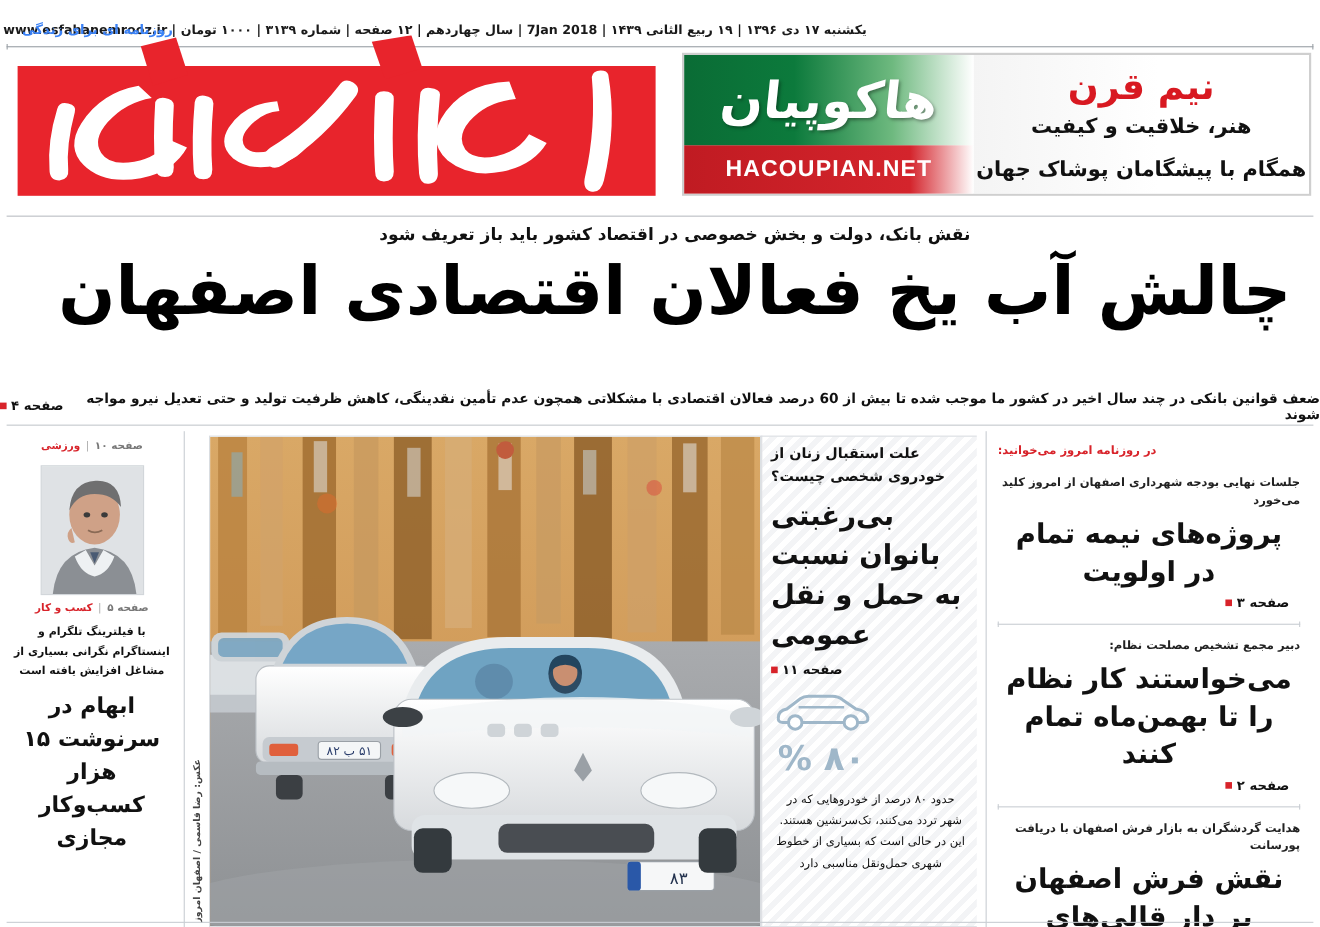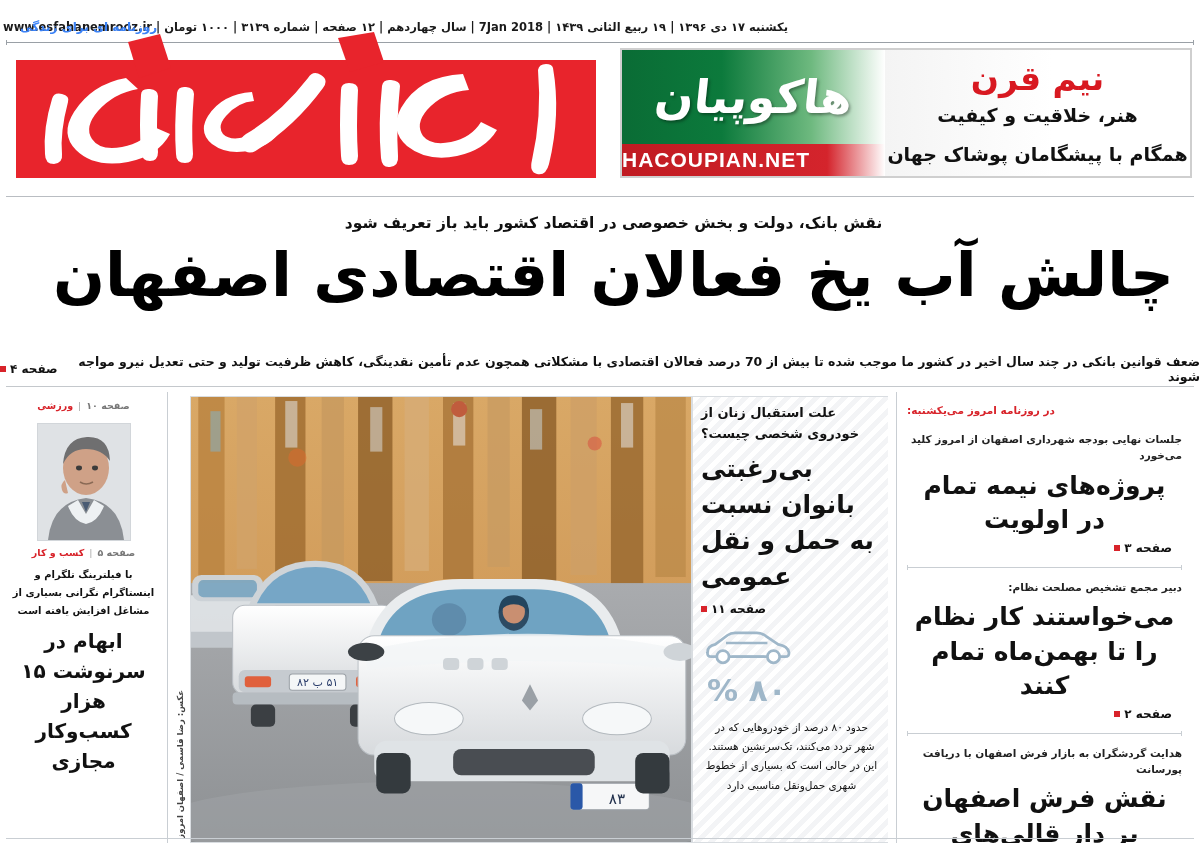--- a/index.html
+++ b/index.html
@@ -61,31 +61,31 @@
   .ad-green{
     flex:1;background:linear-gradient(to left,#ffffff 0%,#6eb97f 28%,#0c7a3c 62%,#0a6c35 100%);
     display:flex;align-items:center;justify-content:center;position:relative;
   }
   .hacoupian-fa{
     font-size:46px;color:#fff;font-weight:bold;direction:rtl;
     text-shadow:2px 2px 3px rgba(0,0,0,.35);
     transform:skewX(-6deg);
   }
   .ad-redbar{
-    height:32px;background:linear-gradient(to left,#ffffff 0%,#d4242c 22%,#c01b22 100%);
-    display:flex;align-items:center;justify-content:flex-end;
+    height:44px;background:linear-gradient(to left,#ffffff 0%,#d4242c 22%,#c01b22 100%);
+    display:flex;align-items:center;justify-content:center;
   }
   .hacoupian-en{color:#fff;font-size:21px;font-weight:bold;letter-spacing:1px;font-family:"Liberation Sans",sans-serif;}
 
   
   .rule2{position:absolute;left:6px;right:6px;top:196px;height:1px;background:#b9bdc2;}
 
   
   .lead{
-    position:absolute;top:204px;left:0;right:0;height:150px;text-align:center;direction:rtl;padding-left:27px;
+    position:absolute;top:194px;left:0;right:0;height:150px;text-align:center;direction:rtl;padding-left:27px;
   }
   .lead-kicker{
     font-size:15.5px;font-weight:bold;color:#111;margin-top:10px;
   }
   .lead-headline{
     font-size:61px;font-weight:bold;color:#000;line-height:1.22;margin-top:6px;
     letter-spacing:-1px;
   }
   .lead-sub-row{
     position:absolute;top:356px;left:0;right:0;height:26px;
@@ -231,33 +231,33 @@
   </div>
 
   <div class="rule2"></div>
 
   <div class="lead">
     <div class="lead-kicker">نقش بانک، دولت و بخش خصوصی در اقتصاد کشور باید باز تعریف شود</div>
     <div class="lead-headline">چالش آب یخ فعالان اقتصادی اصفهان</div>
   </div>
 
   <div class="lead-sub-row">
-    <div class="lead-sub">ضعف قوانین بانکی در چند سال اخیر در کشور ما موجب شده تا بیش از 70 درصد فعالان اقتصادی با مشکلاتی همچون عدم تأمین نقدینگی، کاهش ظرفیت تولید و حتی تعدیل نیرو مواجه شوند</div>
+    <div class="lead-sub">ضعف قوانین بانکی در چند سال اخیر در کشور ما موجب شده تا بیش از 60 درصد فعالان اقتصادی با مشکلاتی همچون عدم تأمین نقدینگی، کاهش ظرفیت تولید و حتی تعدیل نیرو مواجه شوند</div>
     <div class="pageref">
       <span>صفحه ۴</span>
       <span class="sq"></span>
     </div>
   </div>
 
   <div class="rule3"></div>
 
   <div class="cols">
 
     <div class="col-digest">
-      <div class="digest-title">در روزنامه امروز می‌یکشنبه:</div>
+      <div class="digest-title">در روزنامه امروز می‌خوانید:</div>
 
       <div class="digest-item">
         <div class="digest-kicker">جلسات نهایی بودجه شهرداری اصفهان از امروز کلید می‌خورد</div>
         <div class="digest-head">پروژه‌های نیمه تمام در اولویت</div>
         <div class="digest-foot">
           <span class="pageref">
             <span>صفحه ۳</span>
             <span class="sq"></span>
           </span>
         </div>

